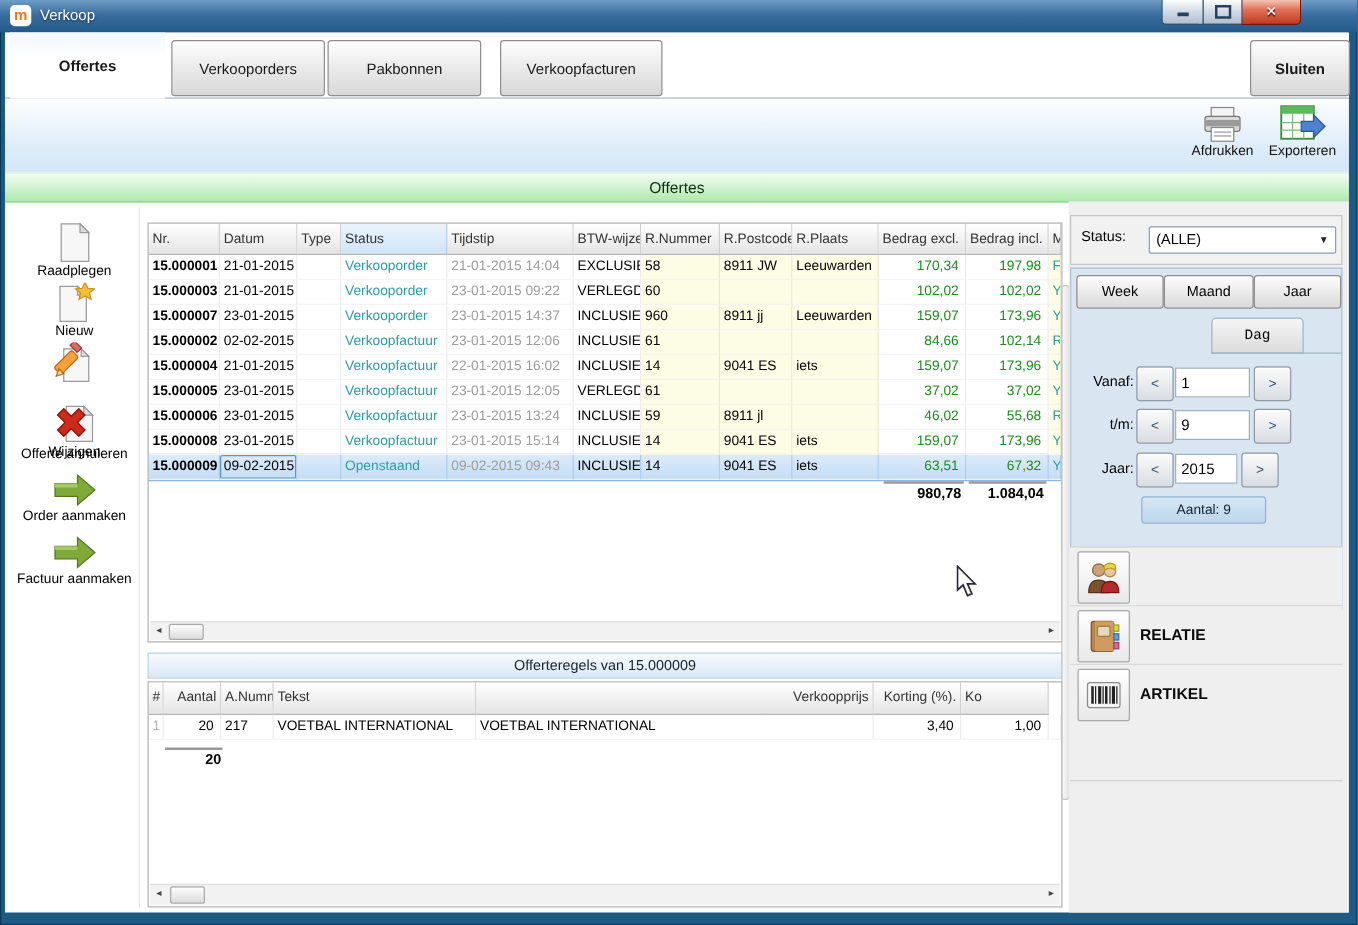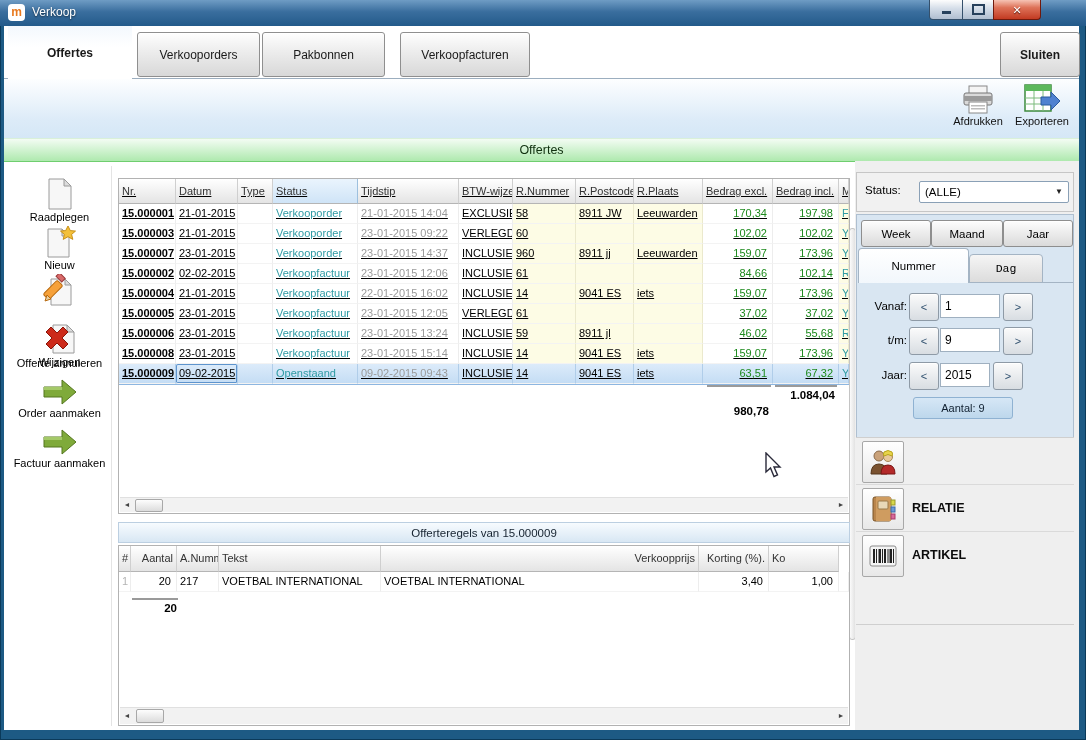--- a/index.html
+++ b/index.html
@@ -56,38 +56,38 @@
 
   
   .tbl{position:absolute;background:#fff;border:1px solid #b2b2b2;box-sizing:border-box;font-size:11px;overflow:hidden;}
   .thead .tr{display:grid;}
   .tbody .tr{display:grid;}
   .th{background:linear-gradient(#ffffff,#e4e4e4);border-right:1px solid #cfcfcf;border-bottom:1px solid #b5b5b5;
     line-height:24px;padding:0 3px;color:#333;white-space:nowrap;overflow:hidden;cursor:default;}
   .td{line-height:19px;border-right:1px solid #ededed;border-bottom:1px solid #f3f3f3;padding:0 3px;
     white-space:nowrap;overflow:hidden;color:#000;}
   
-  .offers{left:118px;top:178px;width:732px;height:336px;text-decoration:underline;}
+  .offers{left:118px;top:178px;width:732px;height:336px;}
   .offers .tr{grid-template-columns:57px 62px 35px 85px 101px 54px 63px 58px 69px 70px 66px 1fr;}
   .offers .thead .th{height:24px;}
   .offers .thead .c3{background:linear-gradient(#eaf4fd,#cfe4f7);border-right-color:#9dc0de;}
   .offers .td.c0{font-weight:bold;}
   .offers .td.c3{color:#2f9ba4;}
   .offers .td.c4{color:#9b9b9b;}
   .offers .td.c6,.offers .td.c7,.offers .td.c8,.offers .td.c11{background:#fdfce5;border-right-color:#ebe9cd;}
   .offers .td.c9,.offers .td.c10{color:#1d8a1d;text-align:right;padding-right:5px;}
   .offers .td.c11{color:#2f9ba4;}
   .offers .tbody .tr.selected{background:linear-gradient(#dcebfa,#c3dcf4);box-shadow:0 -1px 0 #8db6e0,0 1px 0 #8db6e0;}
   .offers .tbody .tr.selected .td{background:transparent;border-right-color:#b0cde9;}
   .offers .tbody .tr.selected .c1{box-shadow:inset 0 0 0 1px #5e94cd;border-radius:2px;}
   .offers .totline{position:absolute;height:0;border-top:2px solid #9a9a9a;top:206px;}
   .offers .totline.t1{left:588px;width:64px;}
   .offers .totline.t2{left:656px;width:62px;}
   .offers .total{position:absolute;top:210px;font-weight:bold;font-size:11.5px;text-align:right;color:#000;}
-  .offers .total.totexcl{left:582px;width:68px;margin-top:16px;}
+  .offers .total.totexcl{left:582px;width:68px;}
   .offers .total.totincl{left:650px;width:66px;}
 
   
   .hscroll{position:absolute;left:1px;right:1px;bottom:1px;height:14px;background:#f2f2f2;border-top:1px solid #e0e0e0;}
   .sb-arrow{position:absolute;top:0;width:14px;height:14px;font-size:7px;line-height:14px;text-align:center;color:#444;}
   .sb-arrow.left{left:0;}
   .sb-arrow.right{right:0;}
   .sb-thumb{position:absolute;left:15px;top:1px;width:26px;height:11px;background:linear-gradient(#fdfdfd,#dcdcdc);
     border:1px solid #a8a8a8;border-radius:2px;}
 
@@ -422,21 +422,20 @@
     <div class="dropdown">
       <span>(ALLE)</span>
       <span class="arr">▼</span>
     </div>
   </div>
 
   <div class="filter-panel">
     <div class="pbtn week">Week</div>
     <div class="pbtn maand">Maand</div>
     <div class="pbtn jaar">Jaar</div>
-    <div class="ftab nummer">Nummer</div>
     <div class="ftab dag">Dag</div>
     <div class="ftab-baseline"></div>
 
     <span class="frow-lbl" style="left:2px;top:85px;">Vanaf:</span>
     <div class="spin-btn" style="left:52px;top:78px;">&lt;</div>
     <input class="spin-input" style="left: 83px; top: 79px; width: 60px;" value="1">
     <div class="spin-btn" style="left:146px;top:78px;">&gt;</div>
 
     <span class="frow-lbl" style="left:2px;top:119px;">t/m:</span>
     <div class="spin-btn" style="left:52px;top:112px;">&lt;</div>

